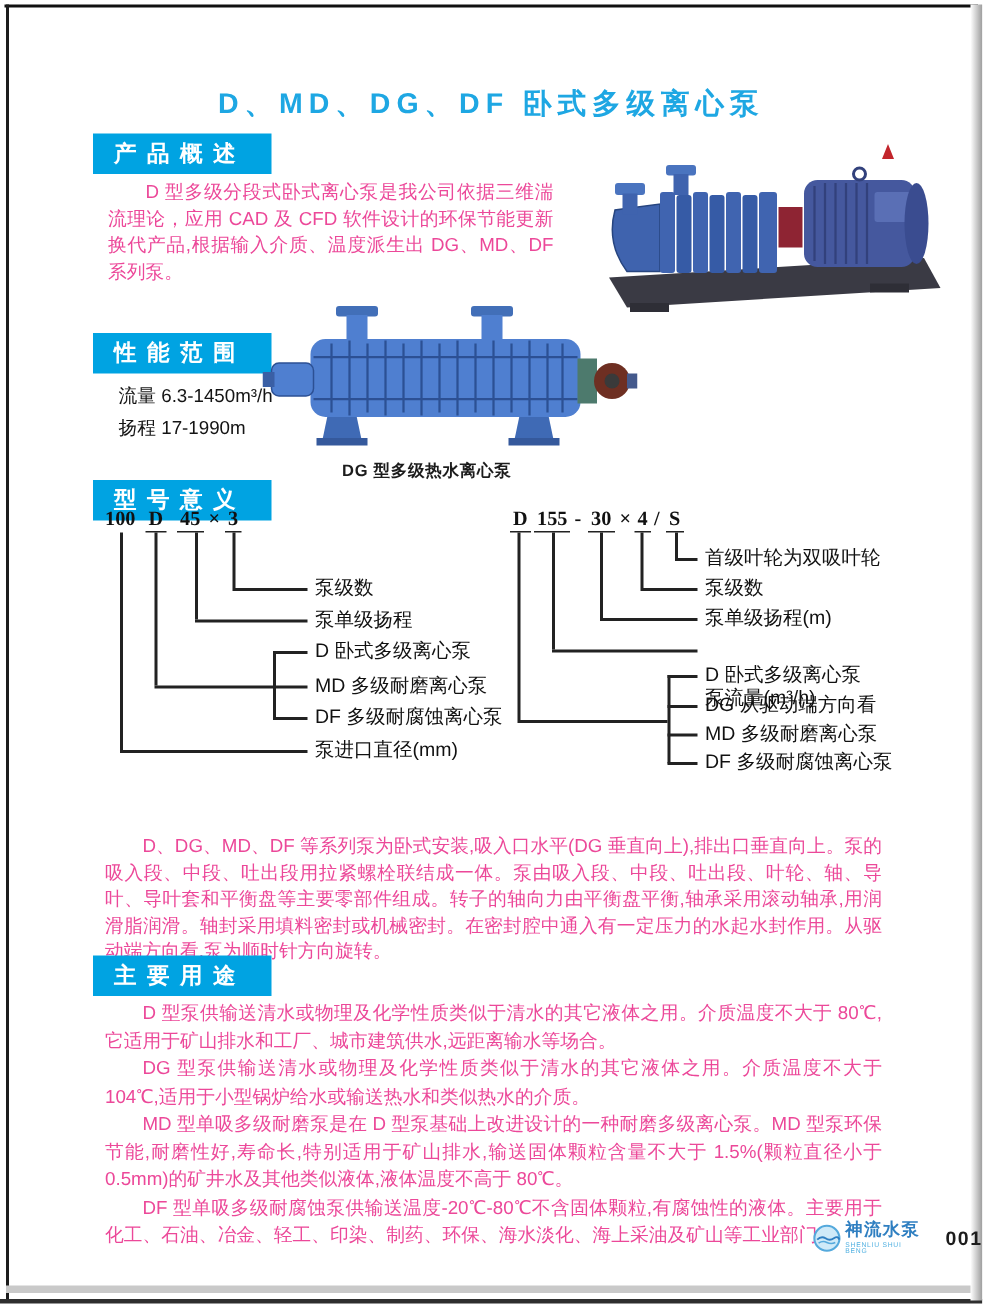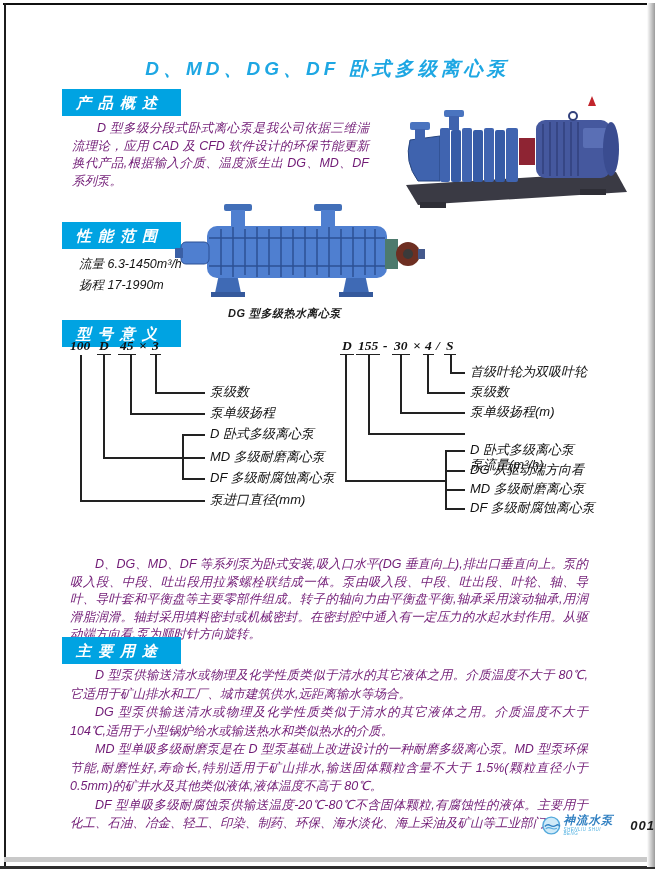--- a/index.html
+++ b/index.html
@@ -1,34 +1,34 @@
 <!DOCTYPE html>
 <html><head>
 <meta charset="utf-8">
 <style>
   html,body{margin:0;padding:0;background:#fff;}
   .page{position:relative;width:655px;height:871px;background:#ffffff;overflow:hidden;
-        font-family:"Liberation Sans",sans-serif;color:#1a1a1a;font-style:italic;}
+        font-family:"Liberation Sans",sans-serif;color:#1a1a1a;}
   
   .scan-top{position:absolute;left:3px;top:3px;width:649px;height:2px;background:#101010;}
   .scan-left{position:absolute;left:4px;top:3px;width:2px;height:864px;background:#1c1c1c;}
   .scan-bottom-gray{position:absolute;left:4px;top:857px;width:647px;height:5px;background:#c9c9c9;}
   .scan-bottom-dark{position:absolute;left:0;top:866px;width:655px;height:3px;background:#2e2e2e;}
   .scan-right{position:absolute;right:0;top:3px;width:8px;height:864px;
               background:linear-gradient(to right,#ffffff,#9b9b9b);}
   
   .title{position:absolute;left:0;top:56px;width:100%;text-align:center;
          font-size:19px;font-weight:bold;color:#1ea7e3;letter-spacing:4px;}
   
   .sec-head{position:absolute;left:62px;width:119px;height:27px;background:#00a3e2;
             color:#ffffff;font-weight:bold;font-size:15px;letter-spacing:7px;
             line-height:27px;padding-left:14px;box-sizing:border-box;}
   
   .body-text{position:absolute;font-size:12.5px;line-height:17.5px;text-align:justify;
-             color:#701a75;}
+             color:#ec4899;}
   .body-text p{margin:0 0 0 0;text-indent:2em;}
   .perf-line{position:absolute;font-size:12.5px;color:#141414;}
   .caption{position:absolute;font-size:11px;font-weight:bold;color:#1c1c1c;letter-spacing:0.5px;}
   
   .diagram{position:absolute;}
   .code-part{position:absolute;top:0;font-family:"Liberation Serif",serif;
              font-size:13.5px;font-weight:bold;color:#111;}
   .code-part.u{border-bottom:1.5px solid #222;padding:0 2px;}
   .vl{position:absolute;width:1.5px;background:#222;}
   .hl{position:absolute;height:1.5px;background:#222;}

